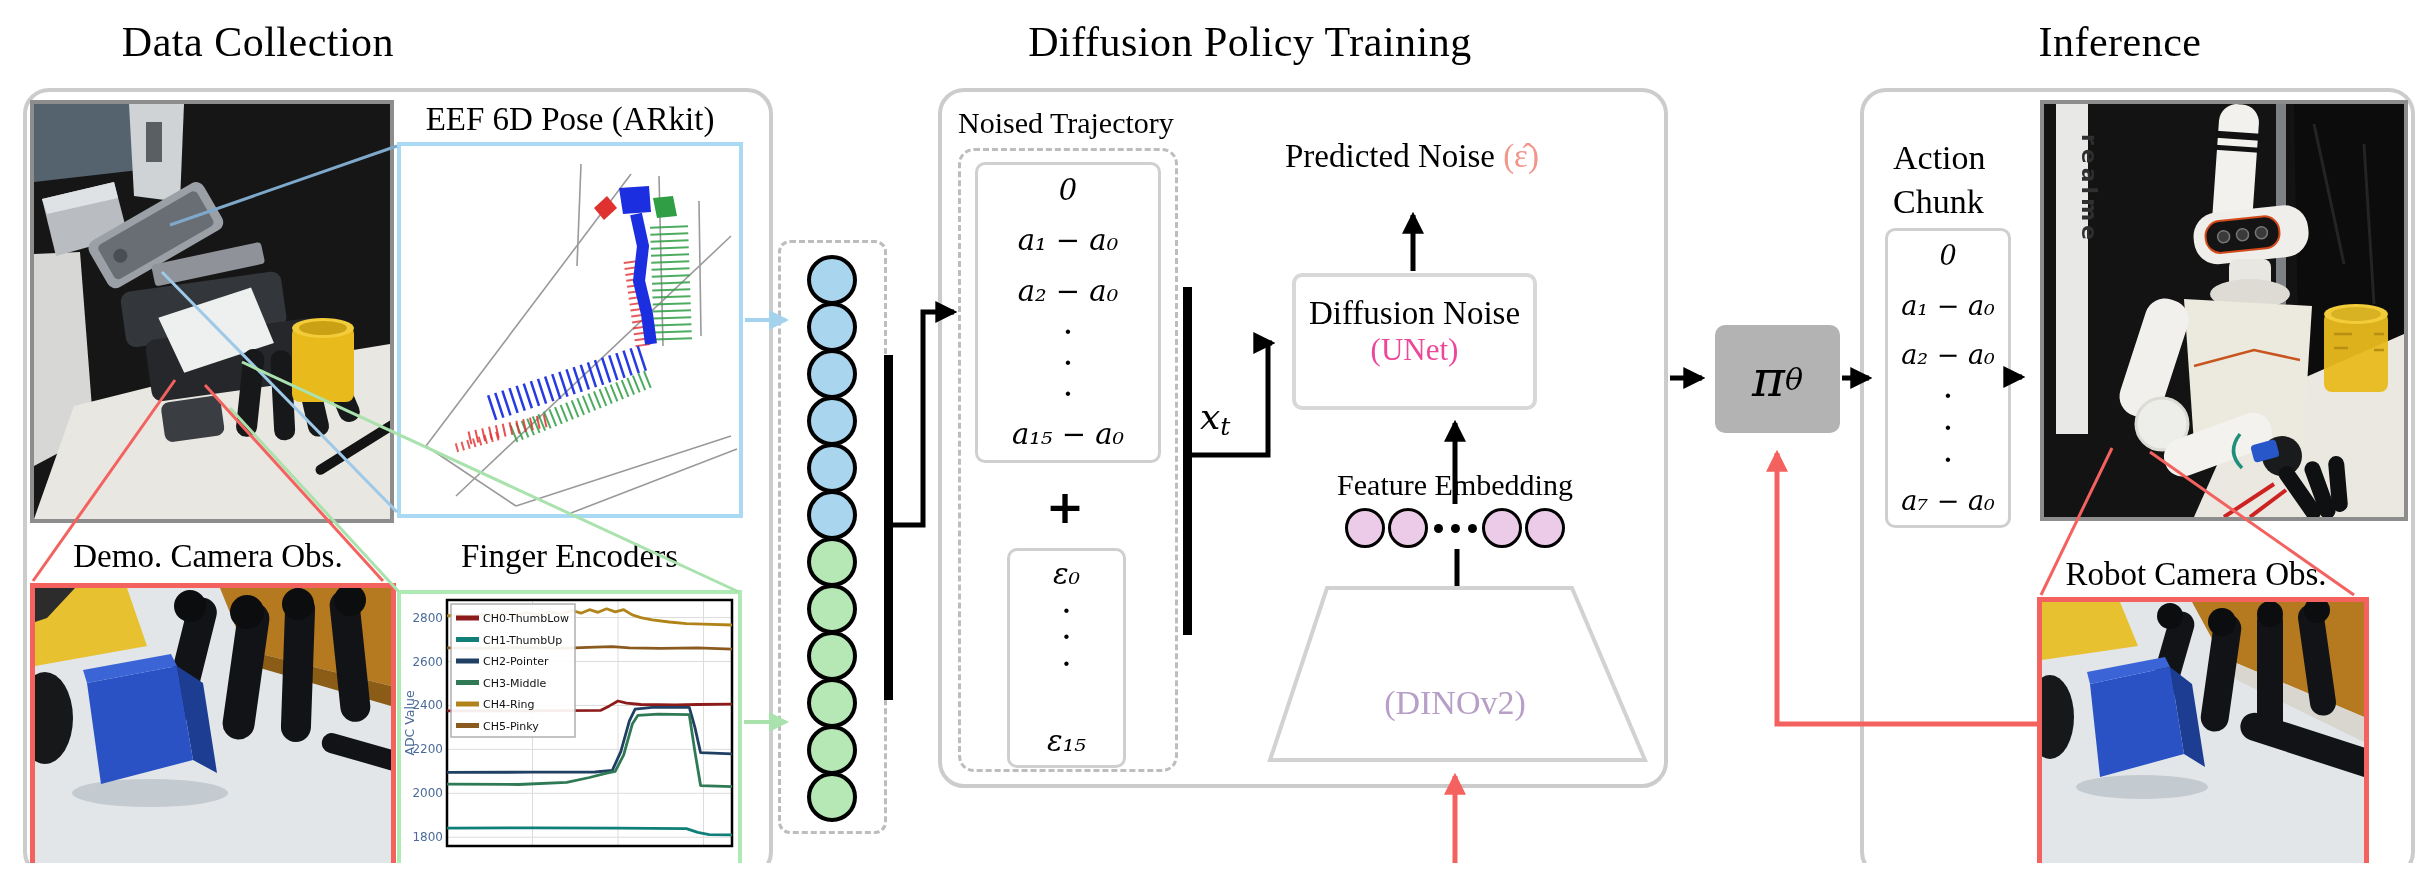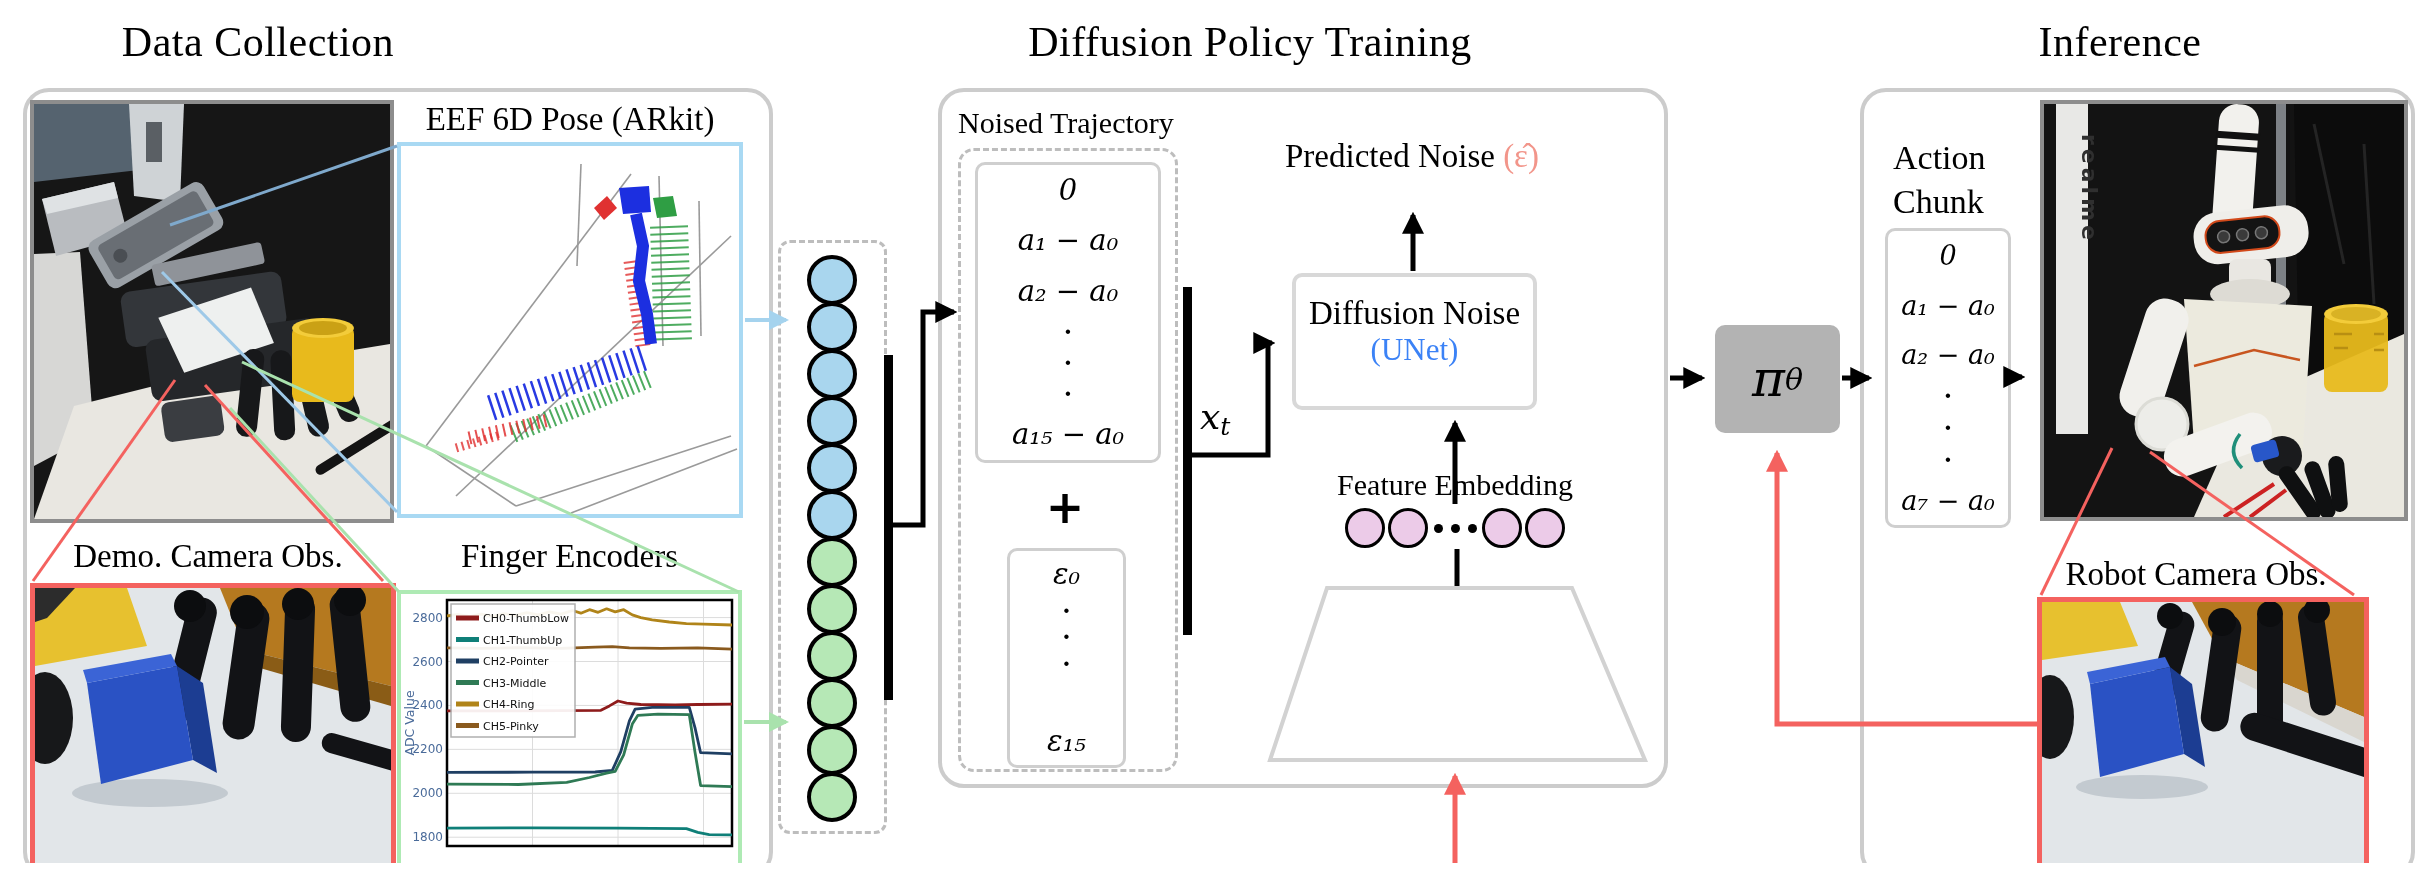--- a/index.html
+++ b/index.html
@@ -222,39 +222,40 @@
   <div class="abs z3" style="left:1200px;top:396px;">
     <span class="math" style="font-size:36px;">x</span><span class="math sub" style="font-size:25px;">t</span>
   </div>
 
   <div class="abs z3" style="left:1212px;top:138px;width:400px;text-align:center;font-size:33px;white-space:nowrap;">
     <span>Predicted Noise </span><span style="color:#f2958a;">(ε̂)</span>
   </div>
 
   <div class="abs dpbox z3" style="left:1292px;top:273px;width:237px;height:129px;">
     <div style="font-size:33px;margin-top:18px;">Diffusion Noise</div>
-    <div style="font-size:31px;color:#3b82f6;">(UNet)</div>
+    <div style="font-size:31px;color:#ec4899;">(UNet)</div>
   </div>
 
   <div class="abs" style="left:1305px;top:468px;width:300px;text-align:center;font-size:30px;">Feature Embedding</div>
   <div id="embRow" class="abs emb-row z3" style="left:1330px;top:506px;width:250px;height:44px;">
       <div class="emb-circle" style="background: rgb(236, 203, 232);"></div>
       <div class="emb-circle" style="background: rgb(236, 203, 232);"></div>
       <div class="emb-dot"></div>
       <div class="emb-dot"></div>
       <div class="emb-dot"></div>
       <div class="emb-circle" style="background: rgb(236, 203, 232);"></div>
       <div class="emb-circle" style="background: rgb(236, 203, 232);"></div>
     </div>
 
   <div class="abs z3" style="left:1250px;top:580px;width:410px;height:190px;">
     <svg width="410" height="190" viewBox="0 0 410 190">
       <polygon points="77,8 322,8 395,180 20,180" fill="#ffffff" stroke="#d2d2d2" stroke-width="4"></polygon>
     </svg>
   </div>
+  <div class="abs z5" style="left:1255px;top:684px;width:400px;text-align:center;font-size:34px;color:#b79fc7;">(DINOv2)</div>
 
   <div class="abs pibox z5" style="left:1715px;top:325px;width:125px;height:108px;">
     <span class="math" style="font-size:50px;">π</span>
       <span class="math sub" style="font-size:30px;">θ</span>
   </div>
 
   <div class="abs panel" style="left:1860px;top:88px;width:547px;height:782px;"></div>
   <div class="abs" style="left:1893px;top:136px;font-size:34px;line-height:1.3;">
     <div>Action</div>
     <div>Chunk</div>

